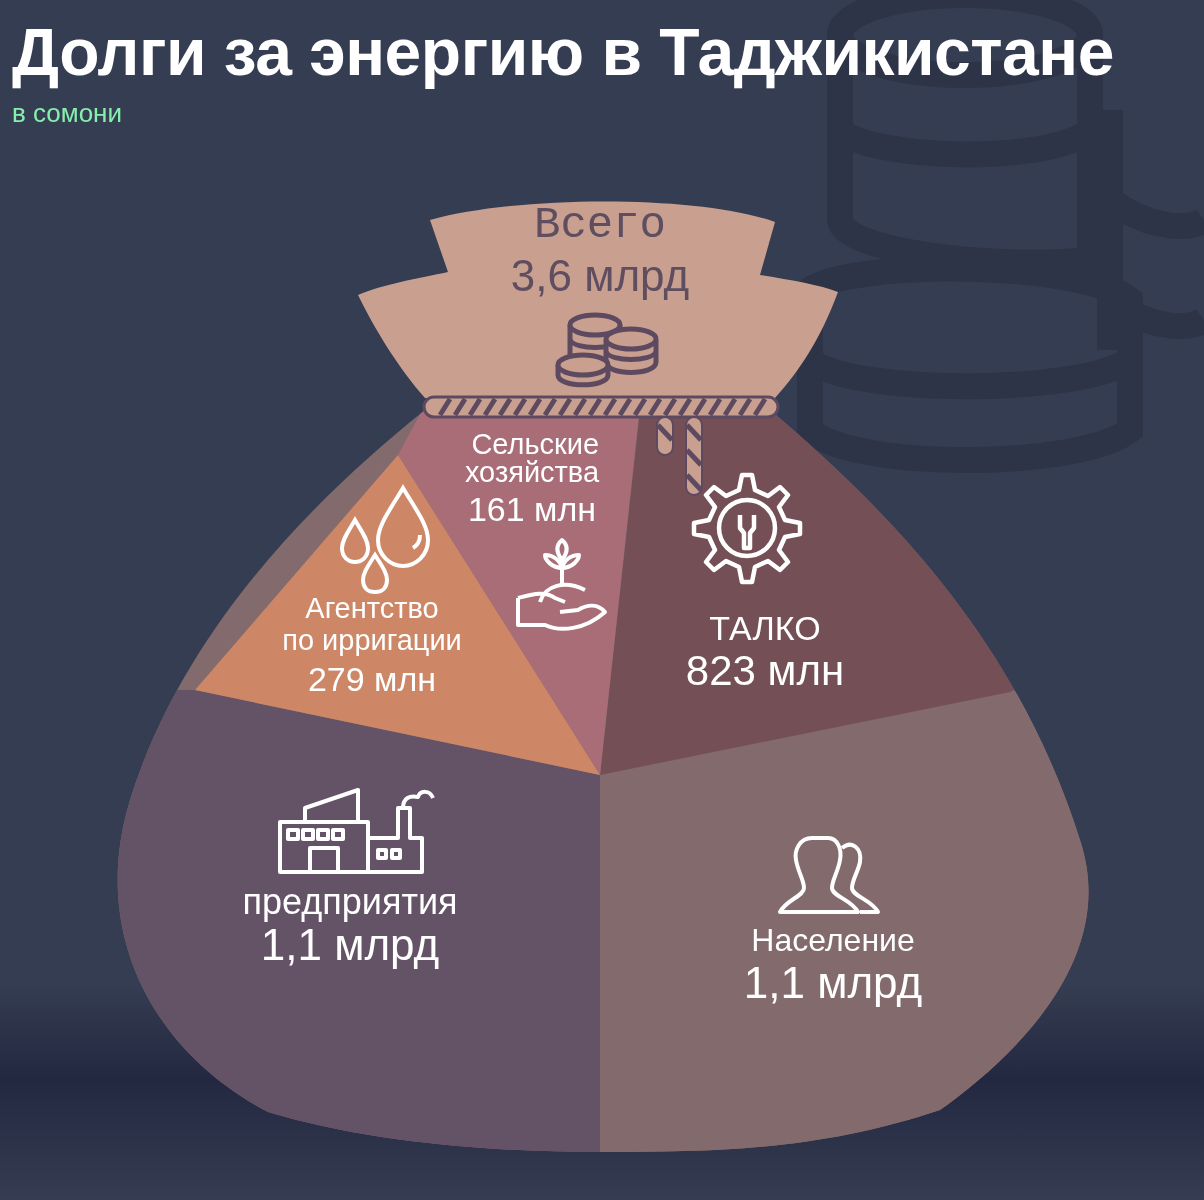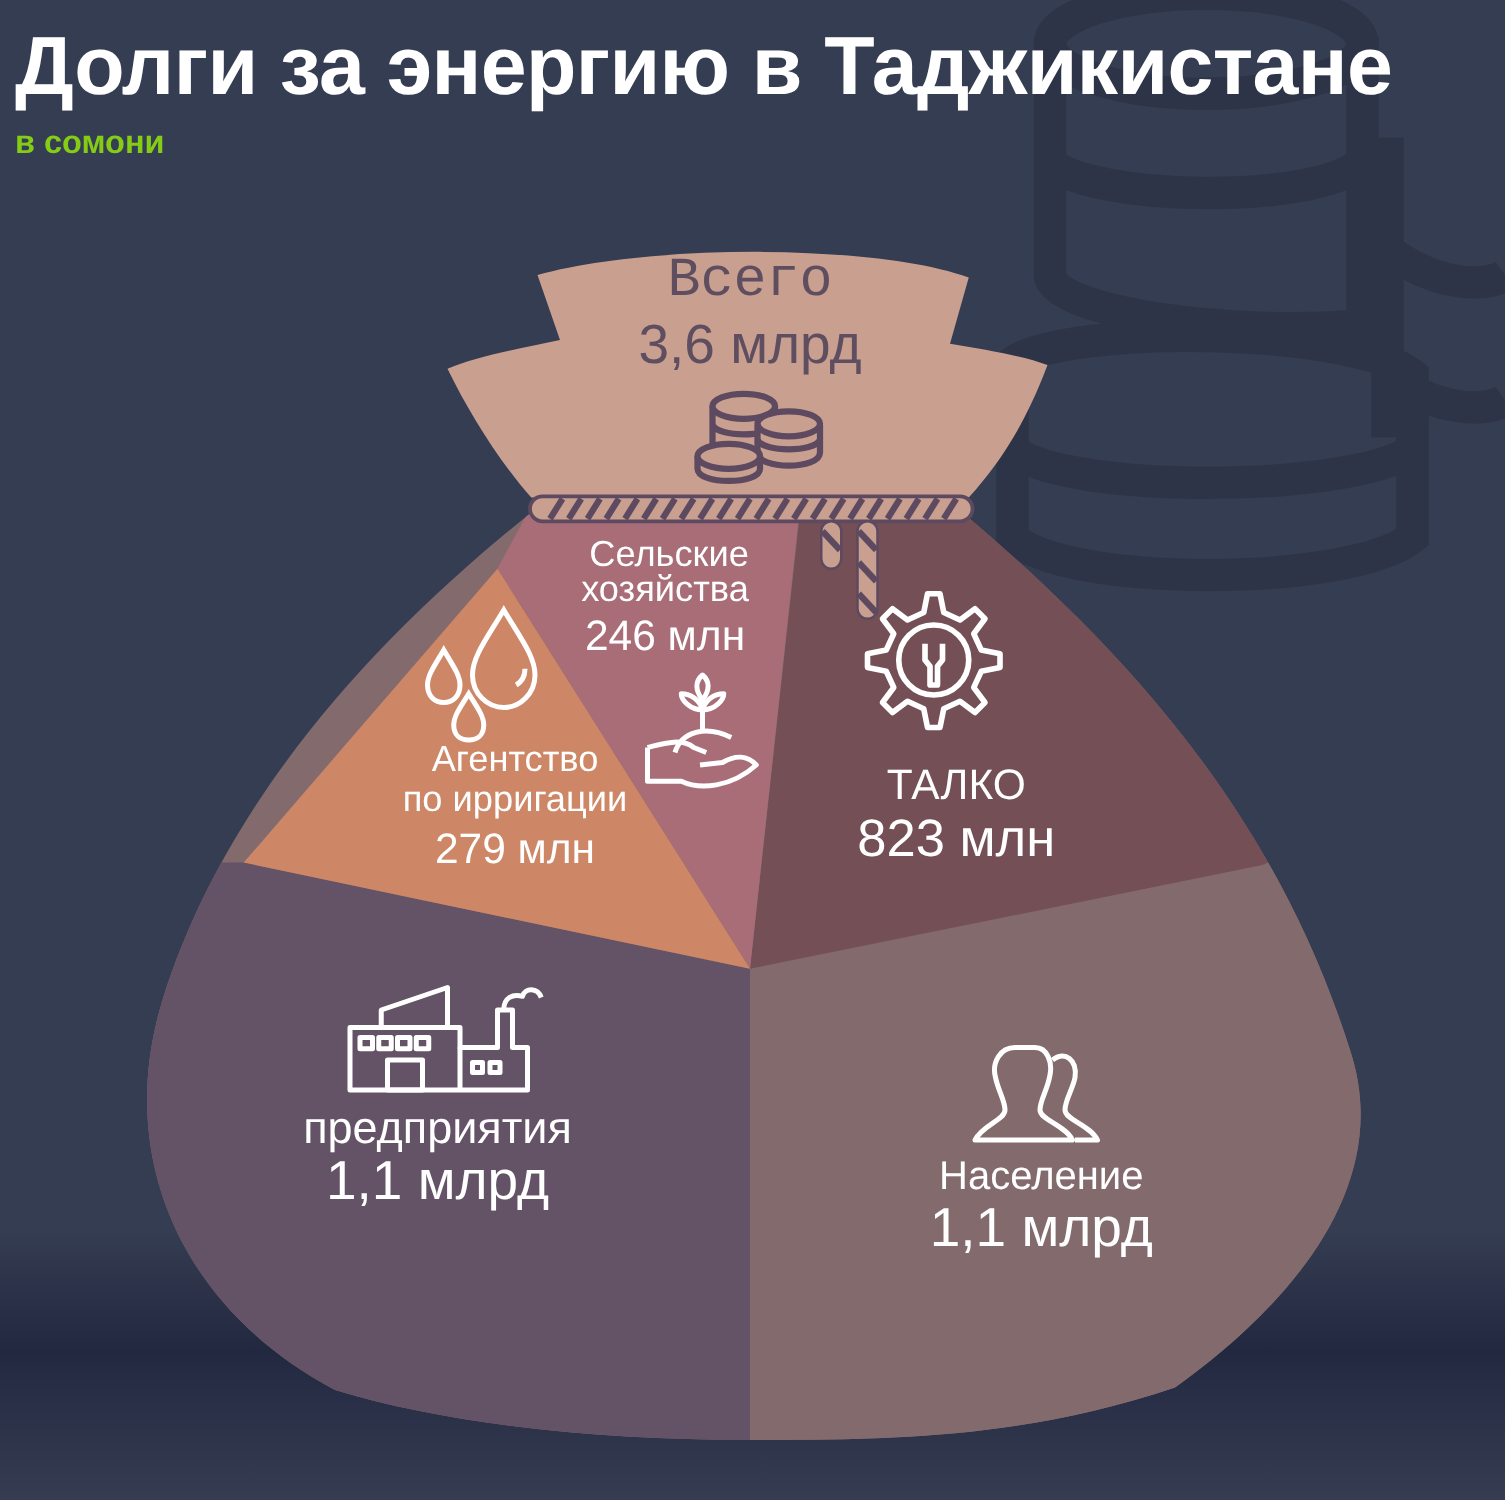--- a/index.html
+++ b/index.html
@@ -1,19 +1,19 @@
 <!DOCTYPE html>
 <html><head>
 <meta charset="utf-8">
 <style>
   html,body{margin:0;padding:0;}
   body{width:1204px;height:1200px;overflow:hidden;background:#353d52;font-family:"Liberation Sans",sans-serif;position:relative;}
   .bg{position:absolute;left:0;top:0;width:1204px;height:1200px;}
   .title{position:absolute;left:12px;top:12px;color:#fff;font-weight:bold;font-size:66px;line-height:80px;letter-spacing:-0.5px;white-space:nowrap;}
-  .subtitle{position:absolute;left:12px;top:98px;color:#84cc16;font-weight:bold;font-size:26px;line-height:30px;}
+  .subtitle{position:absolute;left:12px;top:98px;color:#86efac;font-weight:normal;font-size:26px;line-height:30px;}
   .lbl{position:absolute;text-align:center;color:#fff;font-family:"Liberation Sans",sans-serif;white-space:nowrap;transform:translateX(-50%);}
   .lbl .name{display:block;font-size:29px;line-height:32px;}
   .lbl .val{display:block;font-size:38px;line-height:46px;}
   .total{color:#5f4e60;}
   .total .name{font-size:44px;line-height:50px;font-family:Liberation Mono, monospace;}
   .total .val{font-size:44px;line-height:52px;}
 </style>
 </head>
 <body>
 
@@ -152,24 +152,24 @@
 <div class="subtitle">в сомони</div>
 
 <div class="lbl total" style="left:600px;top:200px;">
   <span class="name">Всего</span>
   <span class="val">3,6 млрд</span>
 </div>
 
 <div class="lbl" style="left:532px;top:430px;">
   <span class="name" style="line-height:28px;text-align:right;">Сельские</span>
   <span class="name" style="line-height:28px;">хозяйства</span>
-  <span class="val" style="font-size:34px;">246 млн</span>
+  <span class="val" style="font-size:34px;">161 млн</span>
 </div>
 
-<div class="lbl" style="left:372px;top:592px;margin-left:40px;">
+<div class="lbl" style="left:372px;top:592px;">
   <span class="name">Агентство</span>
   <span class="name">по ирригации</span>
   <span class="val" style="font-size:34px;">279 млн</span>
 </div>
 
 <div class="lbl" style="left:765px;top:608px;">
   <span class="name" style="font-size:34px;line-height:40px;">ТАЛКО</span>
   <span class="val" style="font-size:42px;">823 млн</span>
 </div>
 

